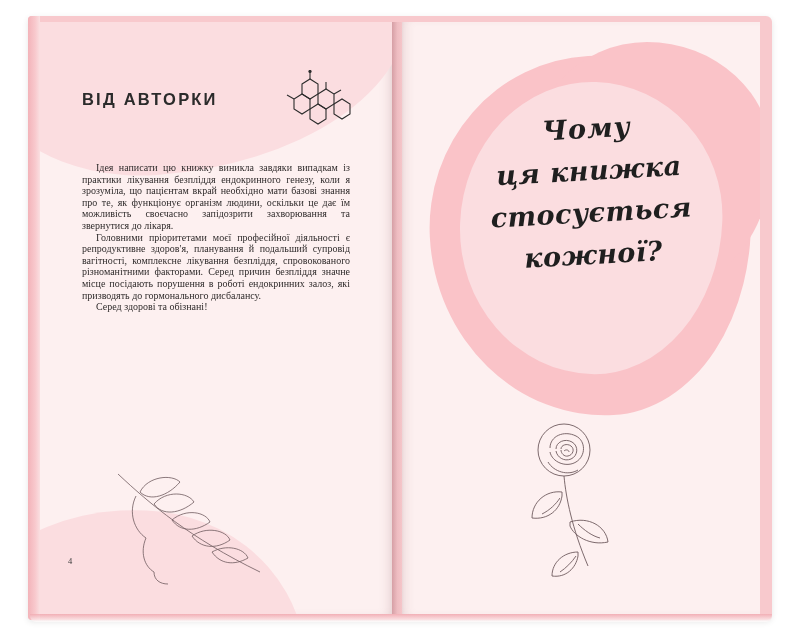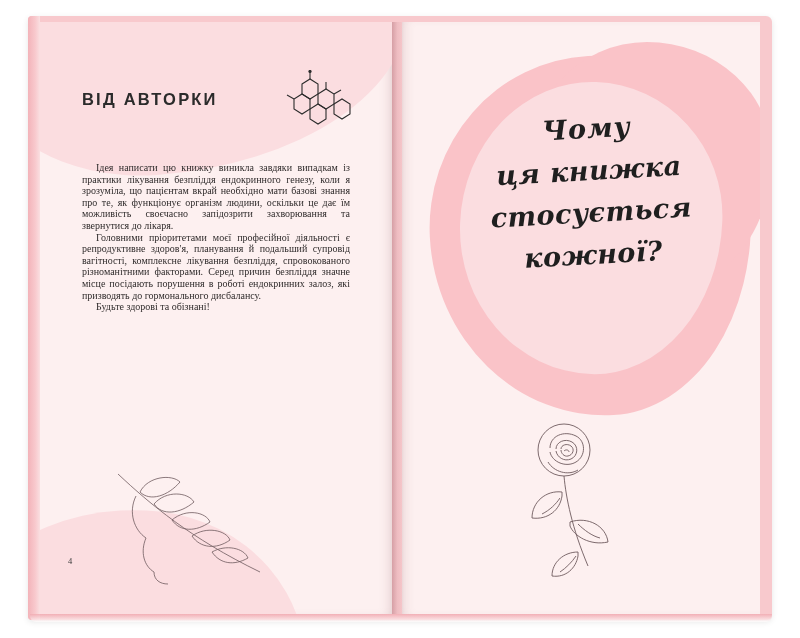--- a/index.html
+++ b/index.html
@@ -237,21 +237,21 @@
         <path d="M54,19 L54,12"></path>
         <circle cx="38" cy="1.5" r="1.6" fill="#2b2b2b" stroke="none"></circle>
         <path d="M22,29 L15,25"></path>
         <path d="M62,24 L69,20"></path>
       </g>
     </svg>
 
     <div class="body-text">
       <p>Ідея написати цю книжку виникла завдяки випадкам із практики лікування безпліддя ендокринного генезу, коли я зрозуміла, що пацієнтам вкрай необхідно мати базові знання про те, як функціонує організм людини, оскільки це дає їм можливість своєчасно запідозрити захворювання та звернутися до лікаря.</p>
       <p>Головними пріоритетами моєї професійної діяльності є репродуктивне здоров'я, планування й подальший супровід вагітності, комплексне лікування безпліддя, спровокованого різноманітними факторами. Серед причин безпліддя значне місце посідають порушення в роботі ендокринних залоз, які призводять до гормонального дисбалансу.</p>
-      <p>Будьте здорові та обізнані!</p>
+      <p>Серед здорові та обізнані!</p>
     </div>
 
     <div class="page-number">4</div>
 
     <svg class="branch" viewBox="0 0 160 120">
       <g fill="none" stroke="#6e5a5e" stroke-width="0.8">
         <path d="M8,6 C40,36 80,70 150,104"></path>
         <path d="M30,24 C38,8 62,6 70,14 C58,28 40,34 30,24 Z"></path>
         <path d="M44,36 C56,22 78,24 84,34 C70,46 52,48 44,36 Z"></path>
         <path d="M62,52 C76,40 96,44 100,54 C86,64 70,64 62,52 Z"></path>

